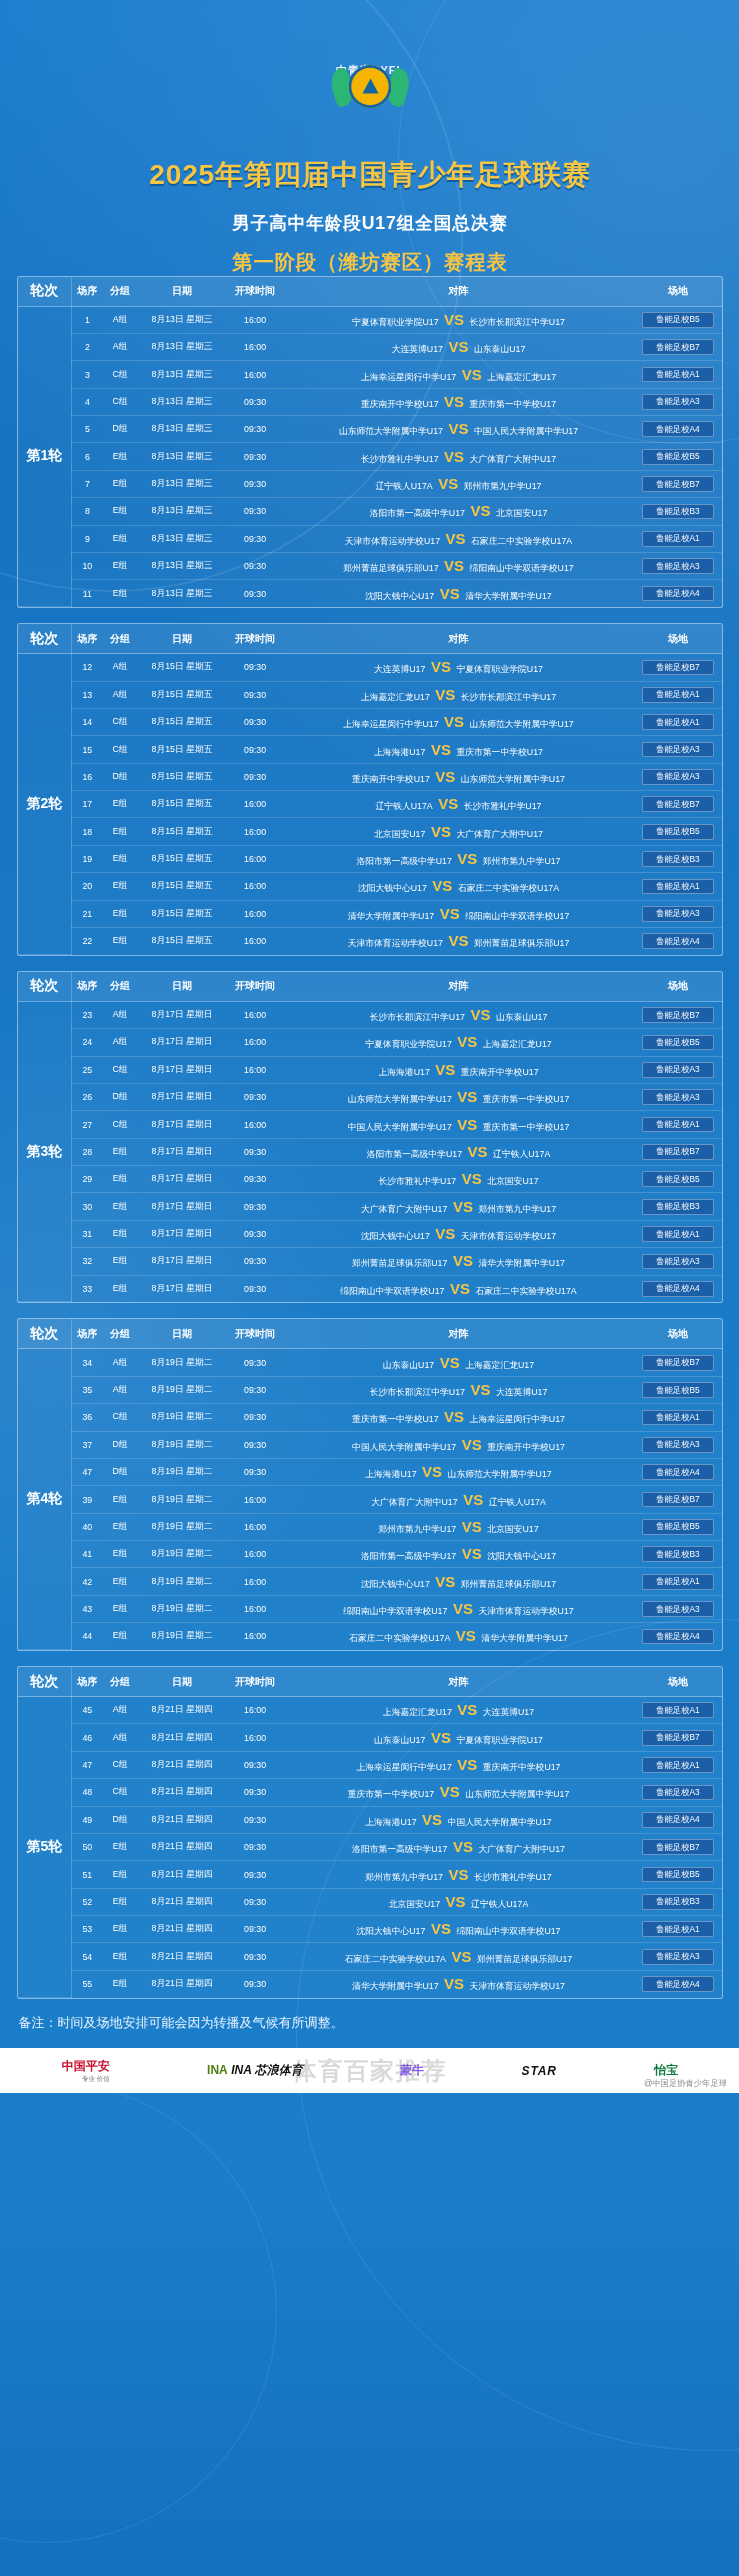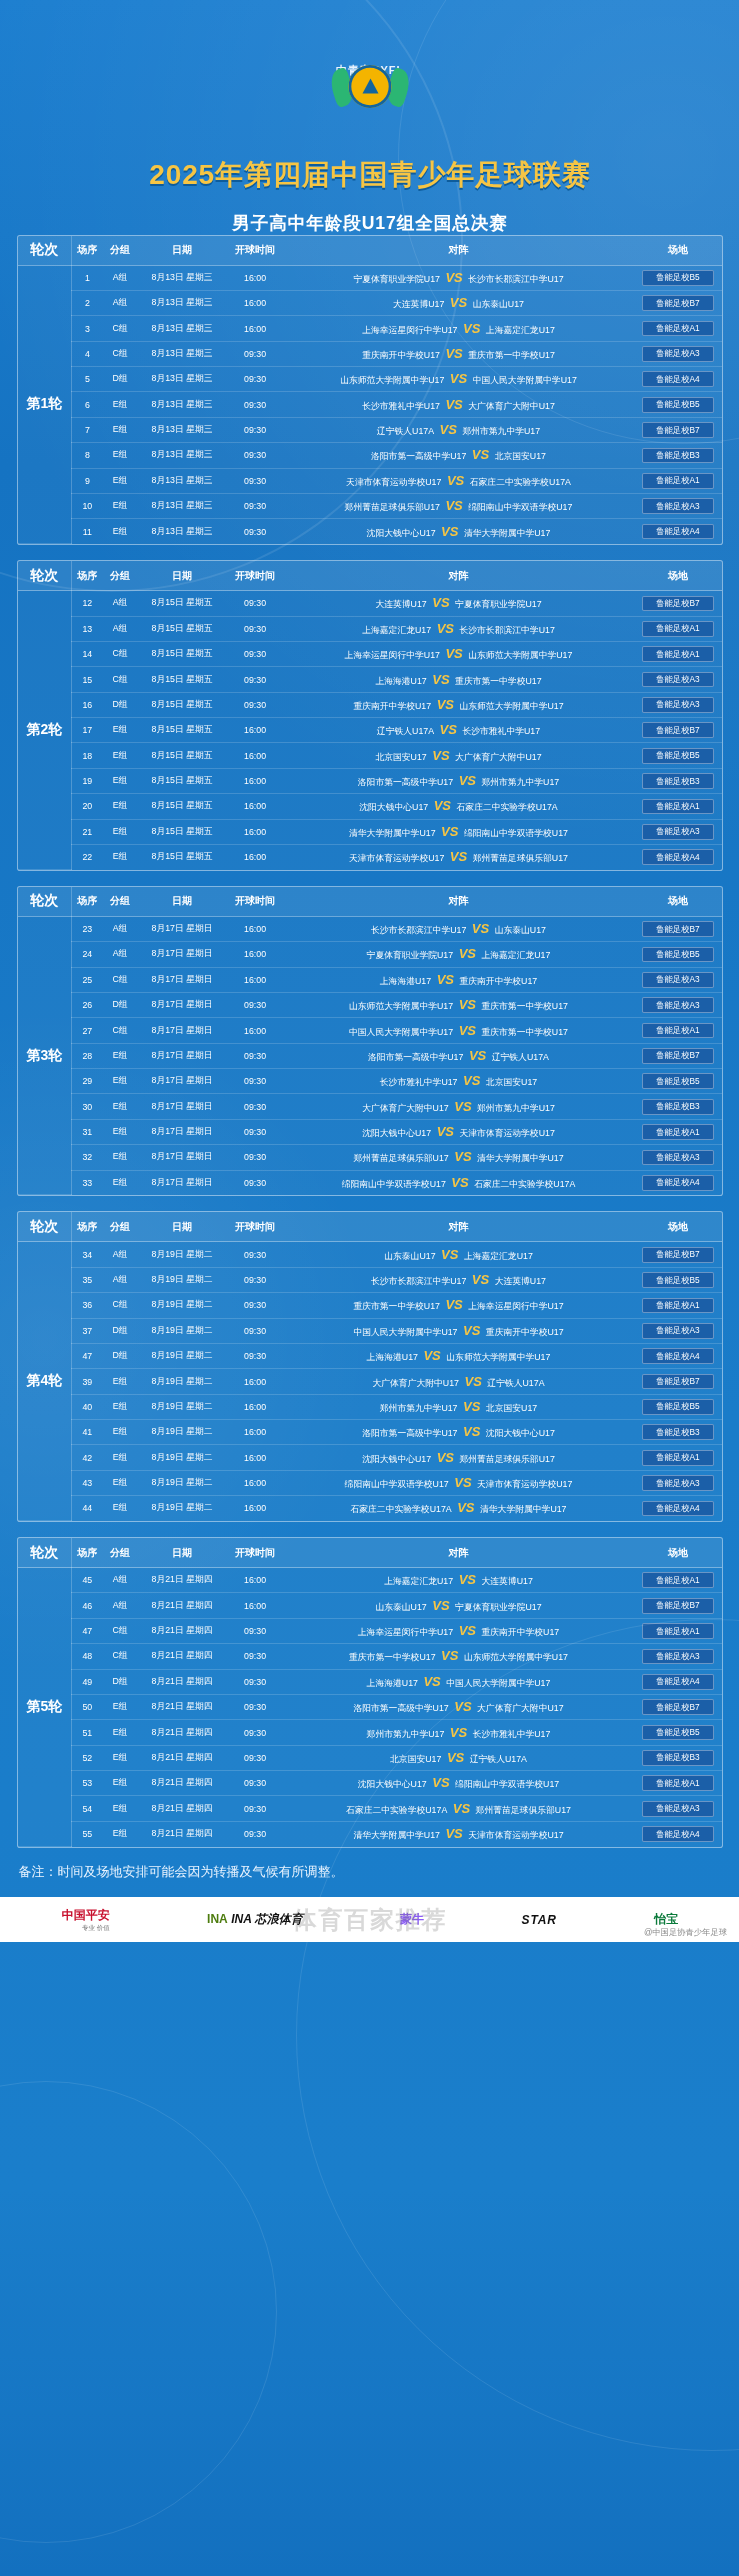--- a/index.html
+++ b/index.html
@@ -116,21 +116,21 @@
   .c-grp   { width: 35px; }
   .c-date  { width: 89px; }
   .c-time  { width: 57px; }
   .c-match { width: auto; }
   .c-venue { width: 89px; }
 
   .match-cell { text-align: center; }
   .match-cell .home { display: inline-block; }
   .match-cell .vs {
     display: inline-block; color: #f6c544; font-weight: bold;
-    font-style: italic; margin: 0 5.5px; font-size: 13px;
+    margin: 0 5.5px; font-size: 15px;
   }
   .match-cell .away { display: inline-block; }
 
   .venue-pill {
     display: inline-block;
     background: #1b5fa8;
     border: 0.9px solid rgba(255,255,255,0.35);
     border-radius: 1.8px;
     padding: 1.4px 4.6px;
     font-size: 8.3px;
@@ -177,20 +177,21 @@
 
   <div class="header">
     <div class="logo">
       <div class="wing-l"></div>
       <div class="wing-r"></div>
       <div class="ball"></div>
       <div class="logo-text">中青赛CYFL</div>
     </div>
     <div class="title-cn">2025年第四届中国青少年足球联赛</div>
     <div class="sub1">男子高中年龄段U17组全国总决赛</div>
+    <div class="sub2">第一阶段（潍坊赛区）赛程表</div>
   </div>
 
 
   <div id="rounds-container">
       <div class="round">
         <table>
           <thead>
             <tr>
               <th class="c-round">轮次</th>
               <th class="c-no">场序</th>

